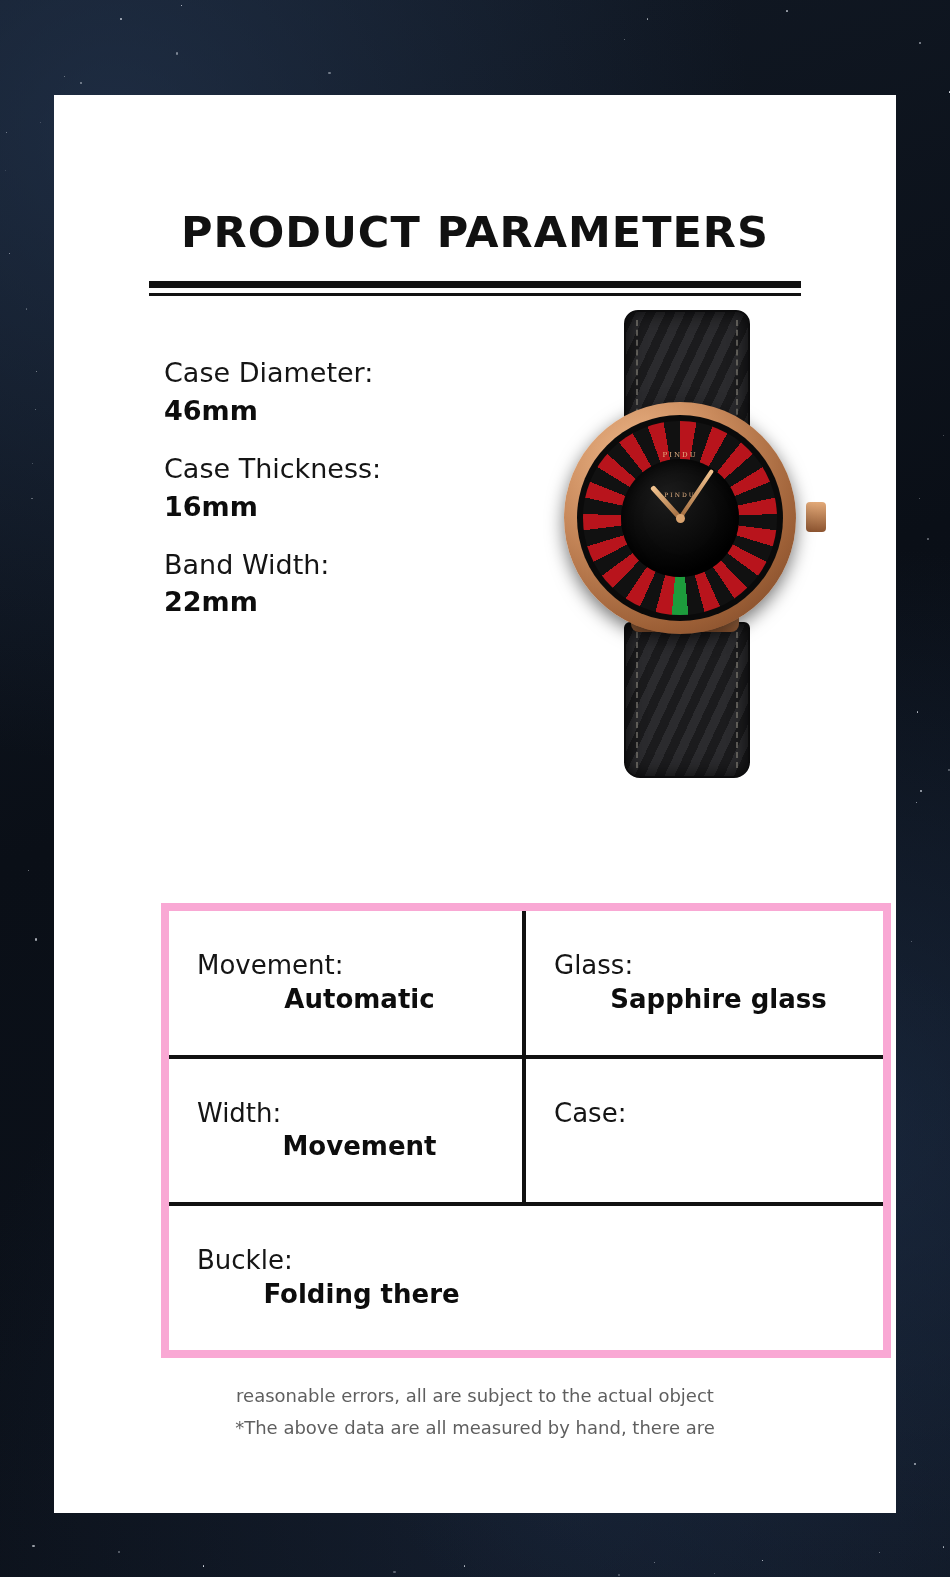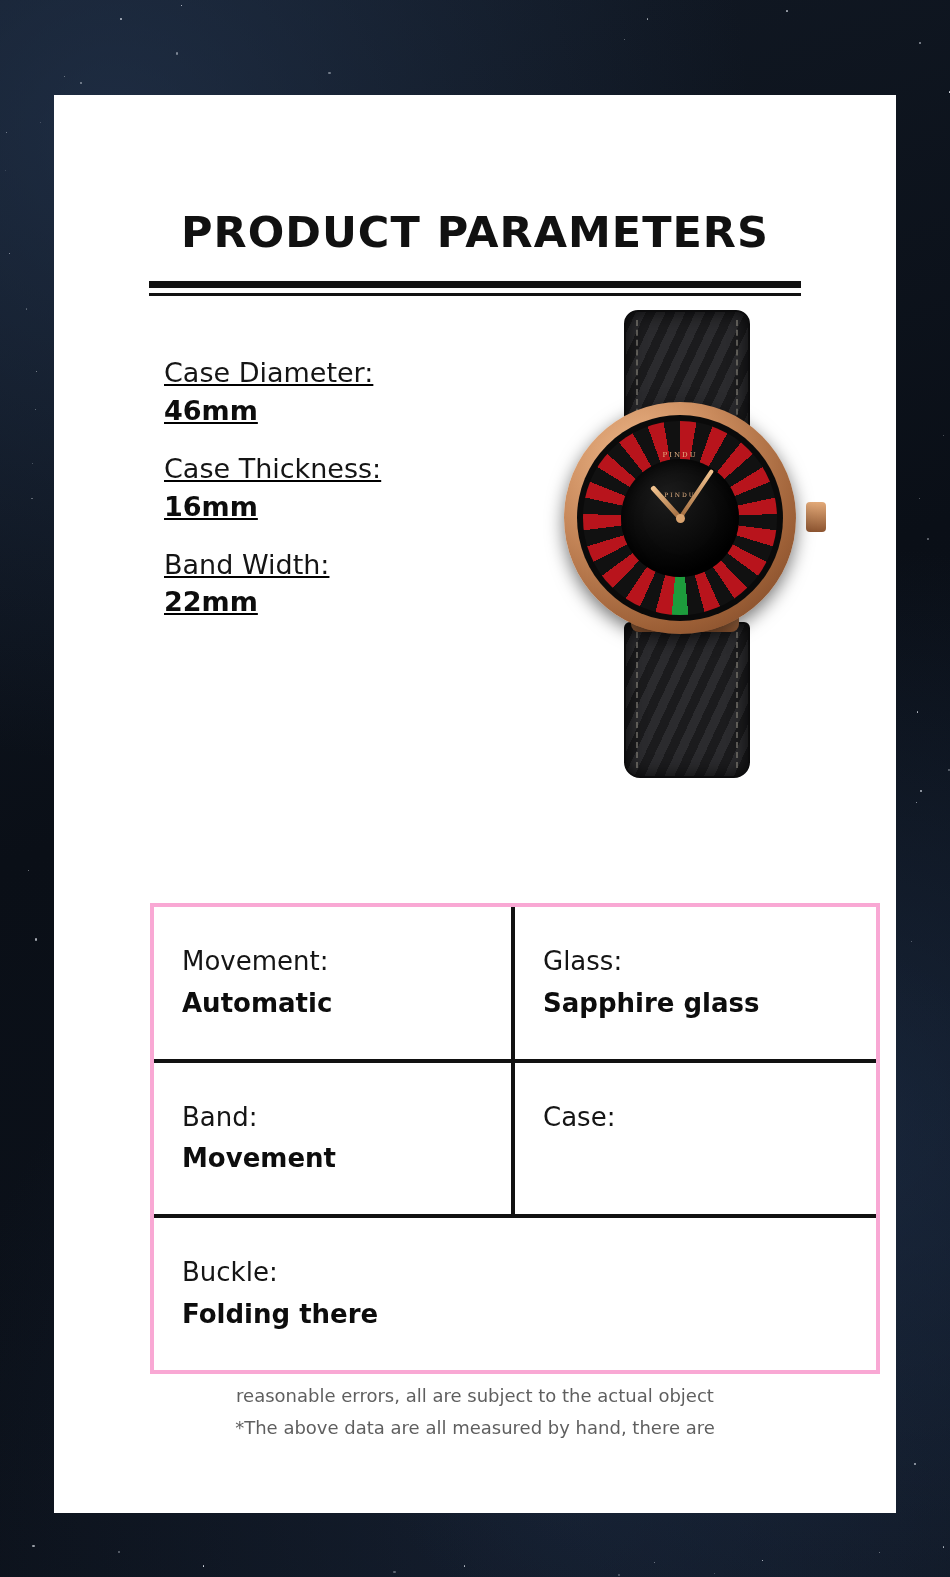--- a/index.html
+++ b/index.html
@@ -72,21 +72,20 @@
     height: 470px;
   }
   .spec-list {
     position: absolute;
     left: 110px;
     top: 60px;
     width: 360px;
   }
   .spec-block {
     margin-bottom: 24px;
-    text-decoration: underline;
   }
   .spec-label {
     font-size: 27px;
     color: #151515;
     line-height: 1.25;
   }
   .spec-value {
     font-size: 27px;
     font-weight: bold;
     color: #0d0d0d;
@@ -239,24 +238,24 @@
     left: 50%; top: 50%;
     width: 9px; height: 9px;
     margin: -4.5px 0 0 -4.5px;
     border-radius: 50%;
     background: #d9a36f;
   }
 
   
   .grid {
     position: absolute;
-    left: 96px;
+    left: 107px;
     top: 808px;
     width: 730px;
-    border: 4px solid #f9a8d4;
+    border: 8px solid #f9a8d4;
     box-sizing: border-box;
   }
   .grid-row {
     display: flex;
     border-bottom: 4px solid #111;
   }
   .grid-row:last-child { border-bottom: none; }
   .cell {
     width: 50%;
     box-sizing: border-box;
@@ -267,22 +266,23 @@
   .cell:last-child { border-right: none; }
   .cell-label {
     font-size: 26px;
     color: #151515;
     line-height: 1.3;
   }
   .cell-value {
     font-size: 26px;
     font-weight: bold;
     color: #0d0d0d;
-    margin-top: 8px;
+    margin-top: 0;
     line-height: 1.3;
+    text-align: center;
   }
 
   .footnote {
     position: absolute;
     left: 0; right: 0;
     top: 1285px;
     text-align: center;
     color: #5f5f5f;
     font-size: 18px;
     line-height: 1.75;
@@ -398,21 +398,21 @@
         <div class="cell-value">Automatic</div>
       </div>
       <div class="cell">
         <div class="cell-label">Glass:</div>
         <div class="cell-value">Sapphire glass</div>
       </div>
     </div>
 
     <div class="grid-row">
       <div class="cell">
-        <div class="cell-label">Band:</div>
+        <div class="cell-label">Width:</div>
         <div class="cell-value">Movement</div>
       </div>
       <div class="cell">
         <div class="cell-label">Case:</div>
       </div>
     </div>
 
     <div class="grid-row">
       <div class="cell">
         <div class="cell-label">Buckle:</div>

